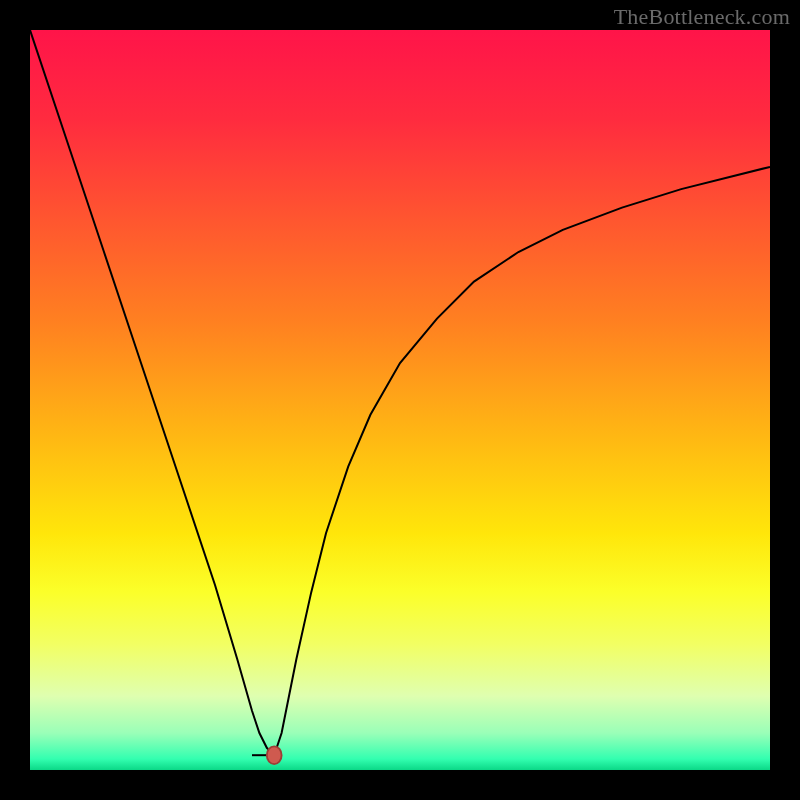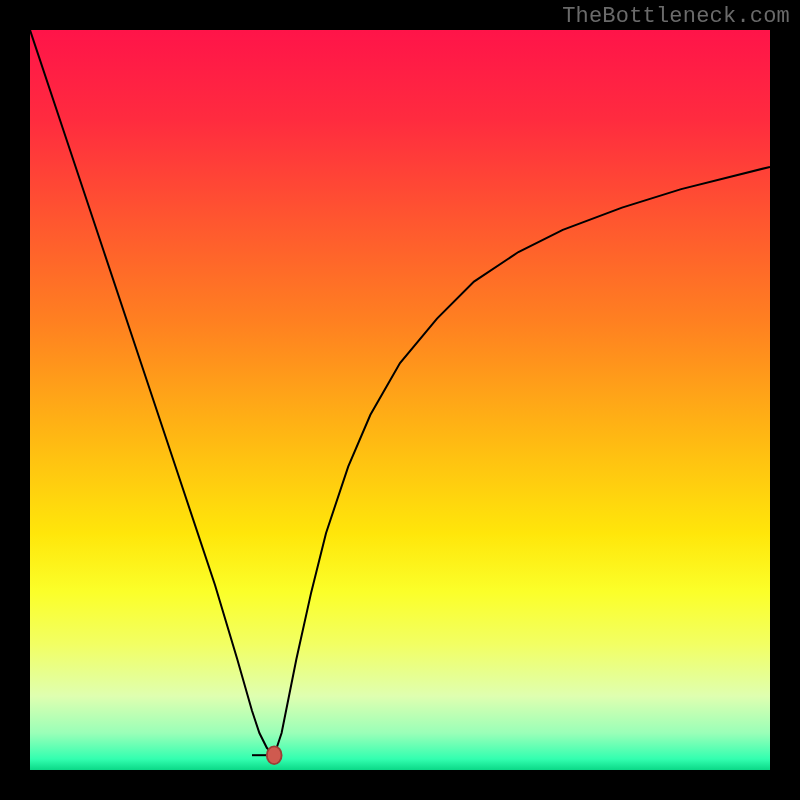--- a/index.html
+++ b/index.html
@@ -34,21 +34,21 @@
     height: 100%;
   }
   .watermark {
     position: absolute;
     top: 4px;
     right: 10px;
     color: #6a6a6a;
     font-size: 22px;
     letter-spacing: 0.2px;
     font-weight: 400;
-    font-family: Liberation Mono, monospace;
+    font-family: Liberation Serif, serif;
   }
   svg.curve {
     position: absolute;
     left: 0;
     top: 0;
     width: 100%;
     height: 100%;
   }
 </style>
 </head>

